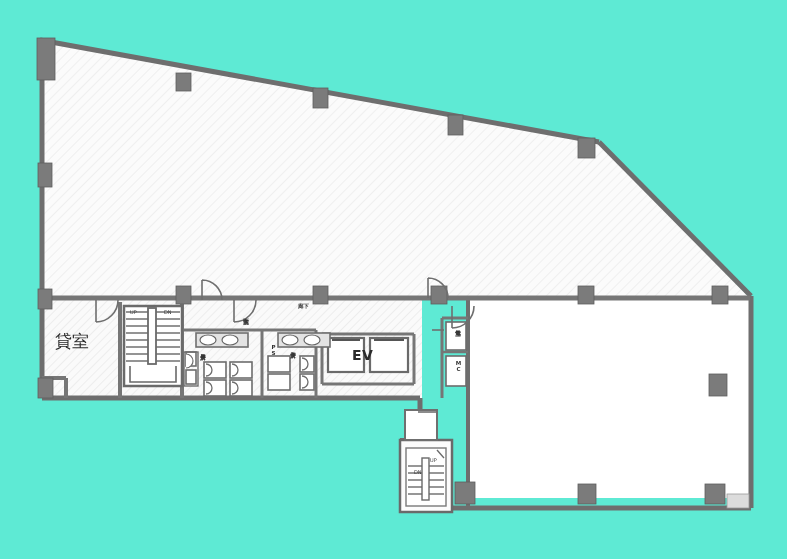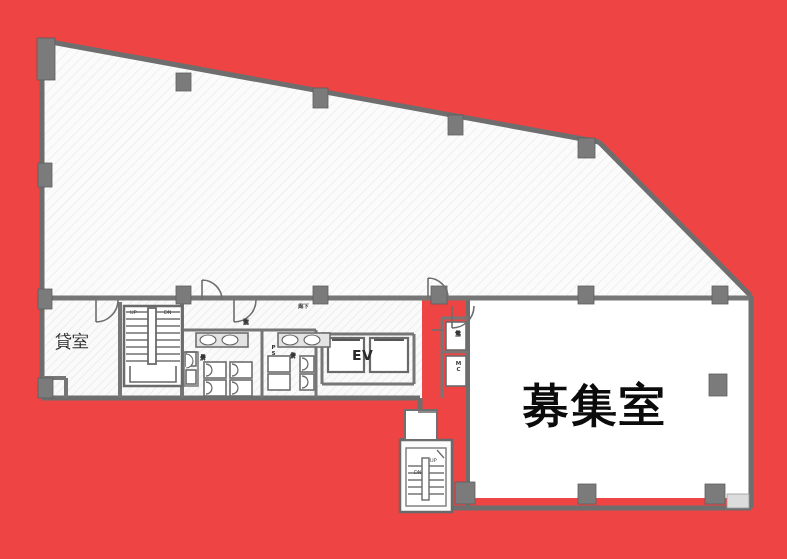--- a/index.html
+++ b/index.html
@@ -7,21 +7,21 @@
     padding: 0;
     background: #ffffff;
   }
   body {
     font-family: "DejaVu Sans", "Liberation Sans", sans-serif;
   }
   #plan-root {
     position: relative;
     width: 787px;
     height: 559px;
-    background: #ef4444;
+    background: #5eead4;
     overflow: hidden;
   }
   #plan-svg {
     position: absolute;
     left: 0;
     top: 0;
     width: 787px;
     height: 559px;
     display: block;
   }
@@ -258,21 +258,20 @@
 
       <path d="M 444,330 L 432,330"></path>
 
       <path d="M 418,412 L 436,412"></path>
     </g>
 
   </svg>
 
   <div class="lbl lbl-room" style="left:55px; top:333px;">貸室</div>
 
-  <div class="lbl lbl-major" style="left:523px; top:382px;">募集室</div>
 
   <div class="lbl lbl-ev" style="left:352px; top:348px;">EV</div>
 
   <div class="lbl lbl-tiny" style="left:298px; top:304px;">廊下</div>
 
   <div class="lbl lbl-tiny-v" style="left:243px; top:314px;">洗面室</div>
 
   <div class="lbl lbl-tiny-v" style="left:200px; top:350px;">男子便所</div>
 
   <div class="lbl lbl-tiny-v" style="left:290px; top:348px;">女子便所</div>

